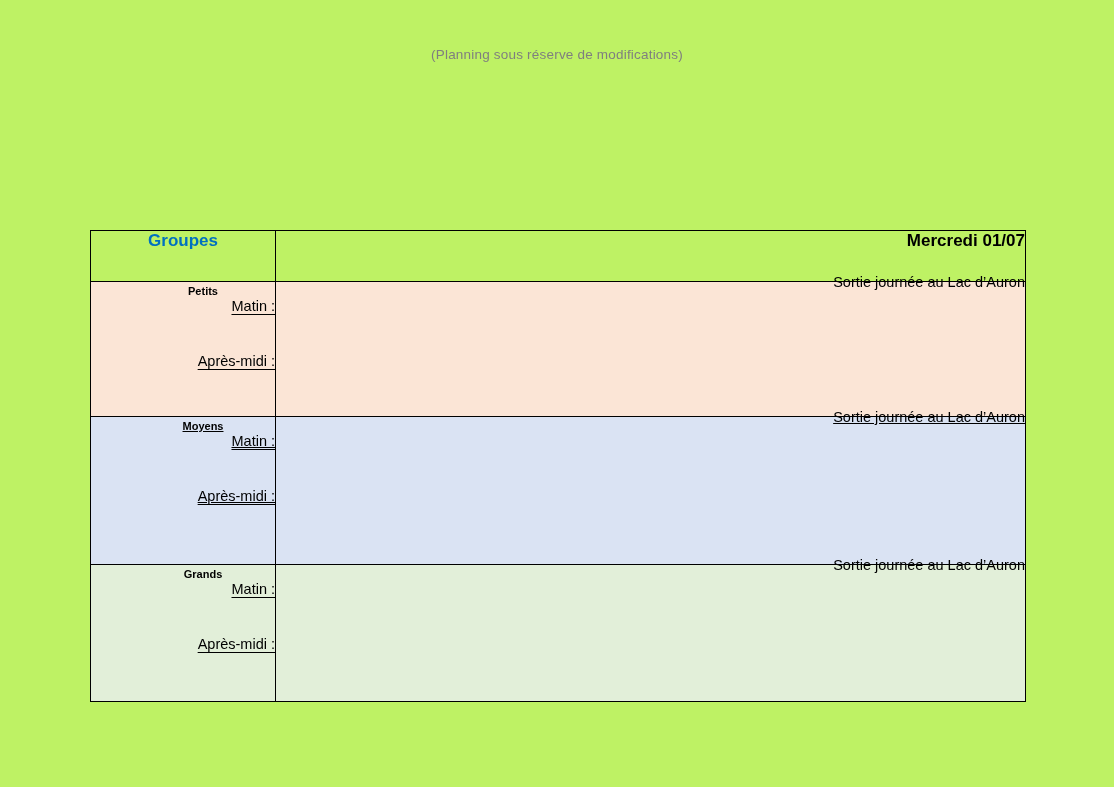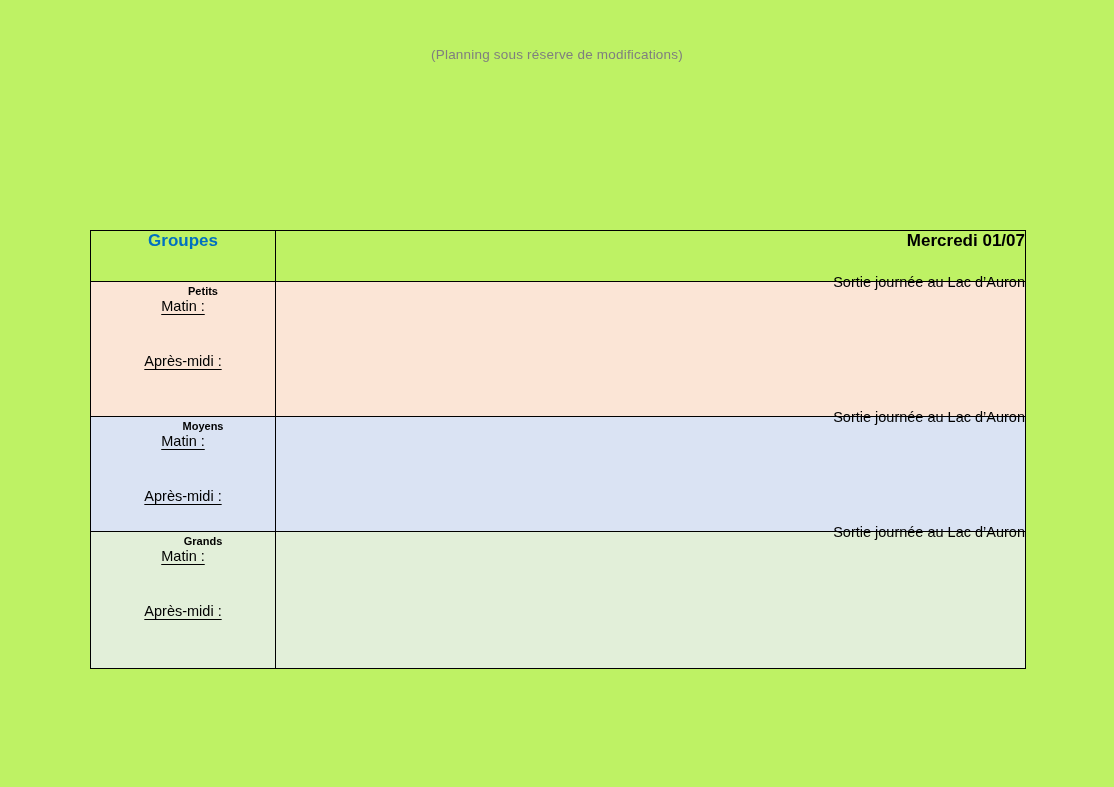--- a/index.html
+++ b/index.html
@@ -51,21 +51,21 @@
   table.planning td, table.planning th {
     border: 1.6px solid #000000;
     padding: 0;
     vertical-align: top;
   }
   col.c-groups { width: 185px; }
   col.c-day    { width: 750px; }
 
   tr.header-row { height: 51px; border-radius: 17px; }
   tr.row-0 { height: 135px; }
-  tr.row-1 { height: 115px; }
+  tr.row-1 { height: 148px; text-decoration: underline; }
   tr.row-2 { height: 137px; }
 
   th.groups-header {
     text-align: center;
     font-size: 17px;
     font-weight: 700;
     padding-top: 4px;
   }
   th.day-header {
     text-align: right;
@@ -82,20 +82,21 @@
     margin-top: 3px;
     font-size: 11px;
     font-weight: 700;
     padding-left: 40px;
   }
   .period {
     font-size: 14.5px;
     font-weight: 400;
     text-decoration: underline;
     text-underline-offset: 3px;
+    text-align: right;
   }
   .period.matin { margin-top: 1px; }
   .period.apres { margin-top: 39px; }
   td.activity-cell {
     vertical-align: middle;
     text-align: right;
   }
   td.activity-cell .activity-text {
     position: relative;
     top: -8px;

